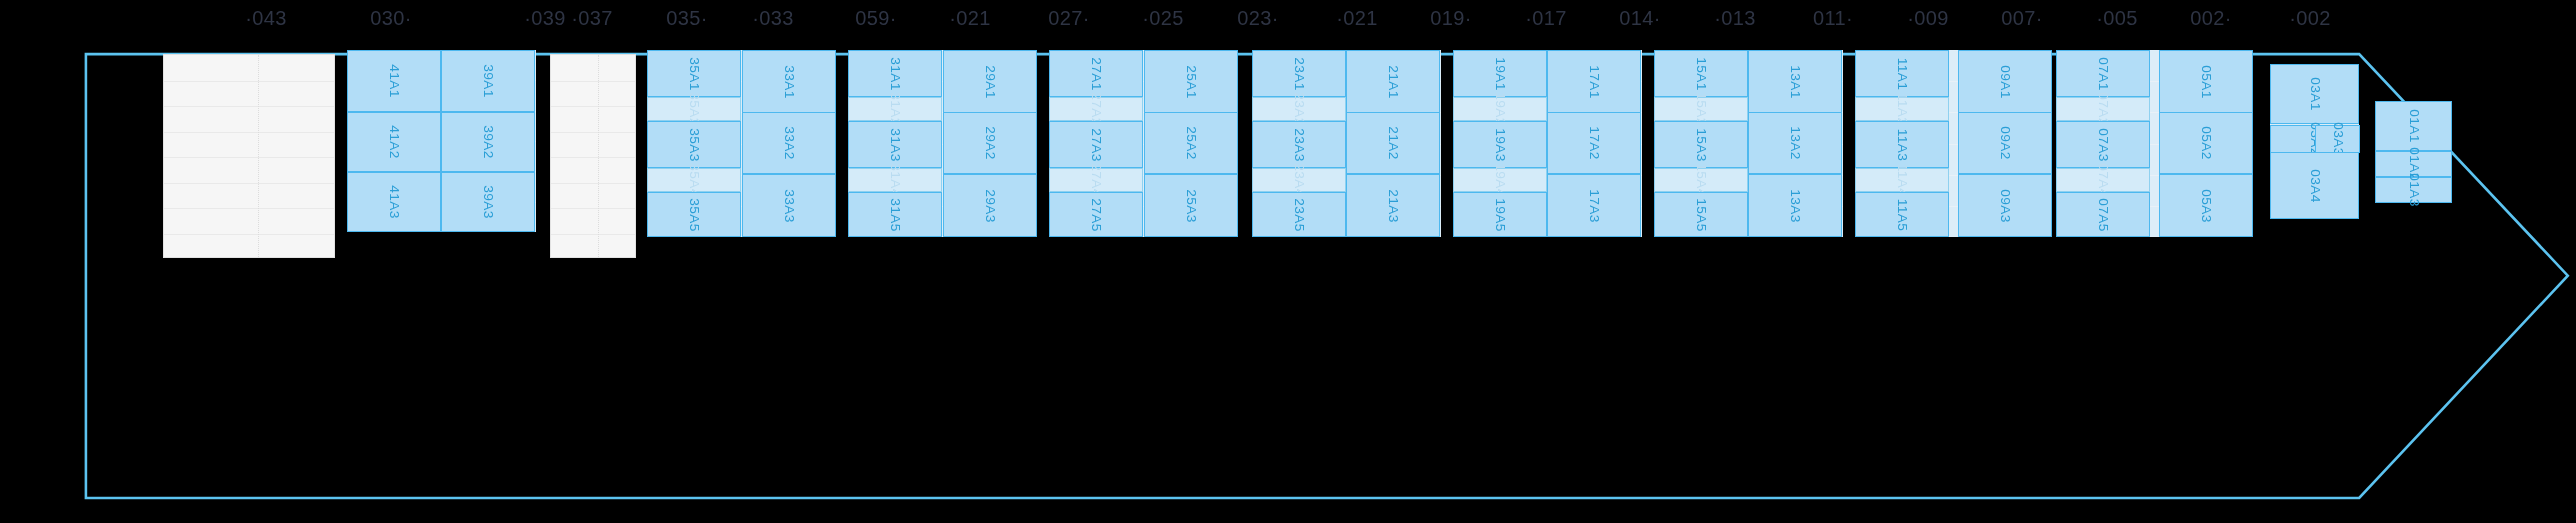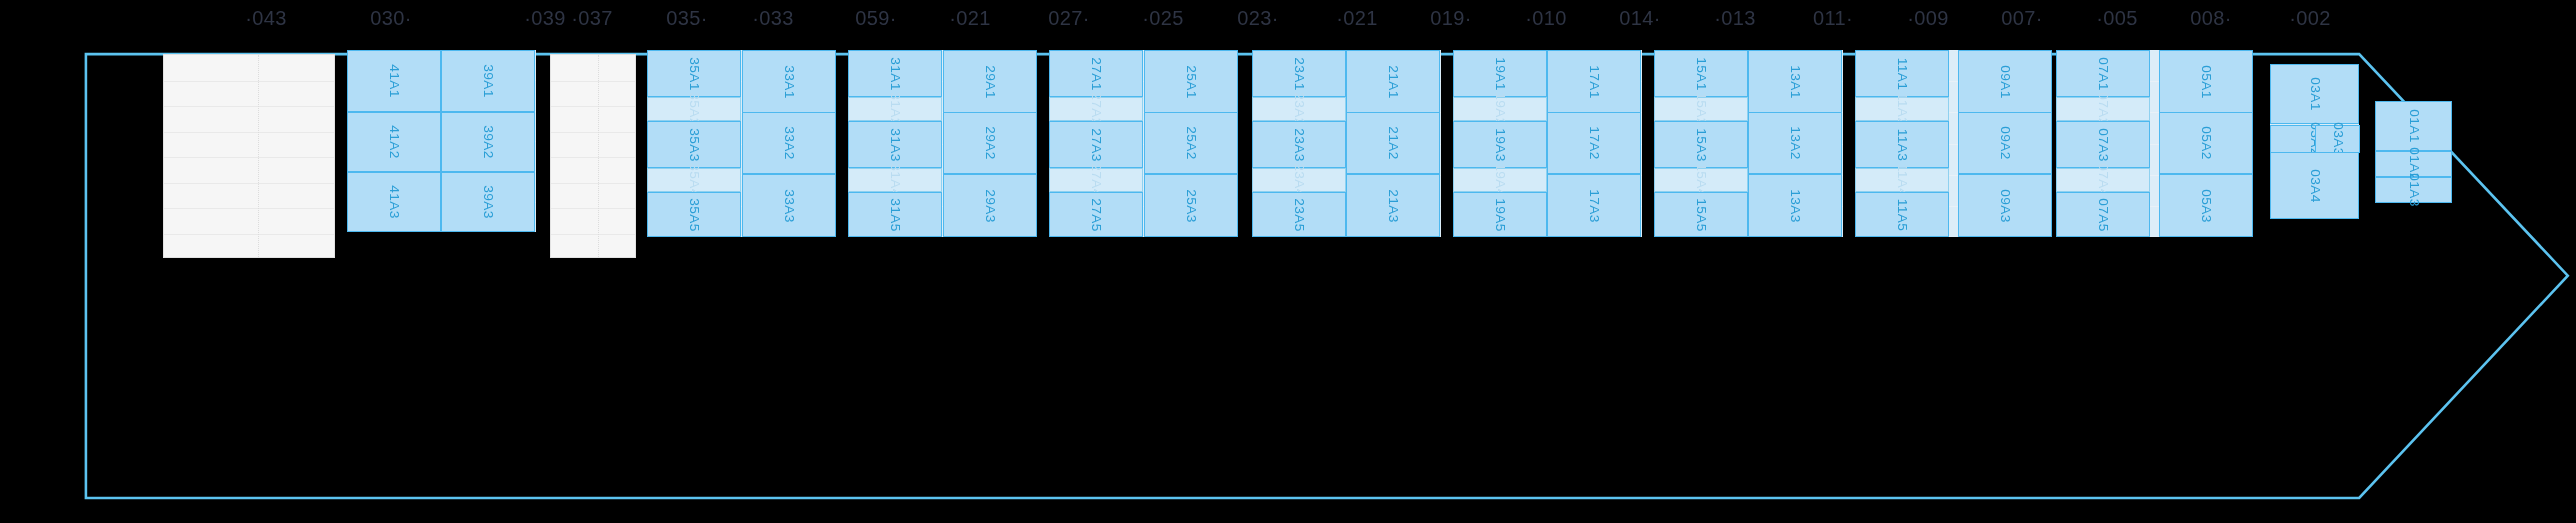--- a/index.html
+++ b/index.html
@@ -95,28 +95,28 @@
       <div class="tick" style="left: 592px;">·037</div>
       <div class="tick" style="left: 687px;">035·</div>
       <div class="tick" style="left: 773px;">·033</div>
       <div class="tick" style="left: 876px;">059·</div>
       <div class="tick" style="left: 970px;">·021</div>
       <div class="tick" style="left: 1069px;">027·</div>
       <div class="tick" style="left: 1163px;">·025</div>
       <div class="tick" style="left: 1258px;">023·</div>
       <div class="tick" style="left: 1357px;">·021</div>
       <div class="tick" style="left: 1451px;">019·</div>
-      <div class="tick" style="left: 1546px;">·010</div>
+      <div class="tick" style="left: 1546px;">·017</div>
       <div class="tick" style="left: 1640px;">014·</div>
       <div class="tick" style="left: 1735px;">·013</div>
       <div class="tick" style="left: 1833px;">011·</div>
       <div class="tick" style="left: 1928px;">·009</div>
       <div class="tick" style="left: 2022px;">007·</div>
       <div class="tick" style="left: 2117px;">·005</div>
-      <div class="tick" style="left: 2211px;">008·</div>
+      <div class="tick" style="left: 2211px;">002·</div>
       <div class="tick" style="left: 2310px;">·002</div>
     </div>
 
   <div id="hull">
     <svg width="2490" height="455" viewBox="0 0 2900 530" xmlns="http://www.w3.org/2000/svg">
       <path d="M 2 6 L 2650 6 L 2893 264 L 2650 523 L 2 523 Z" fill="none" stroke="#5cc3f0" stroke-width="3"></path>
     </svg>
   </div>
 
   <div id="deck">

